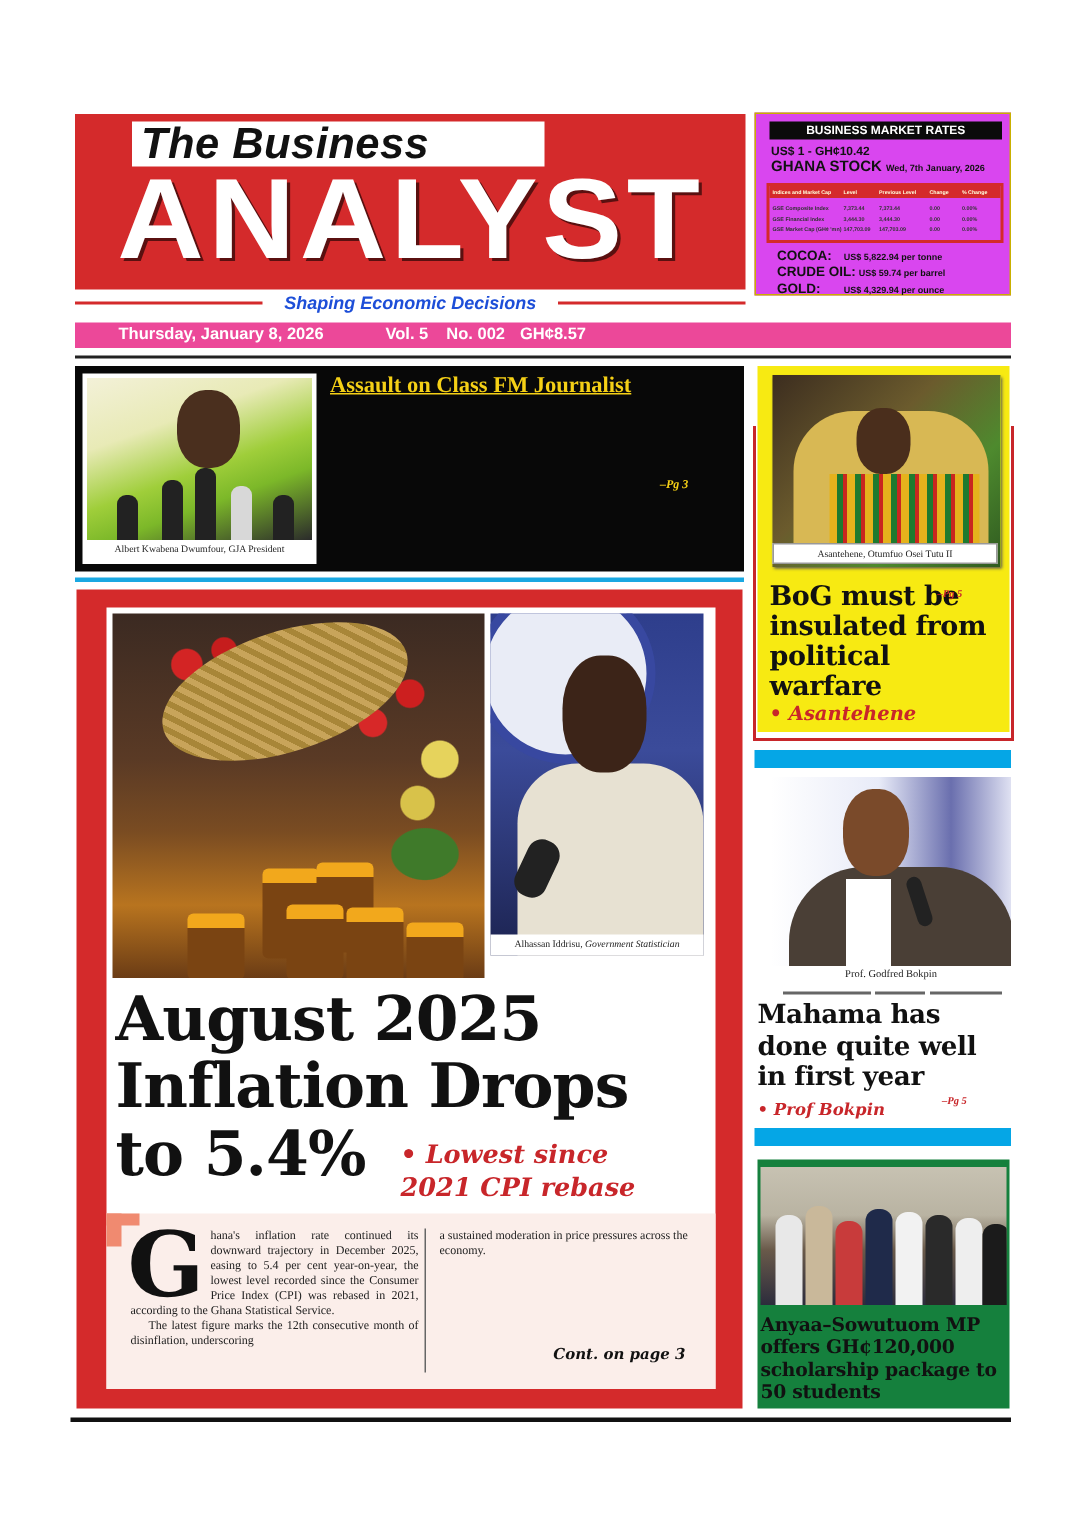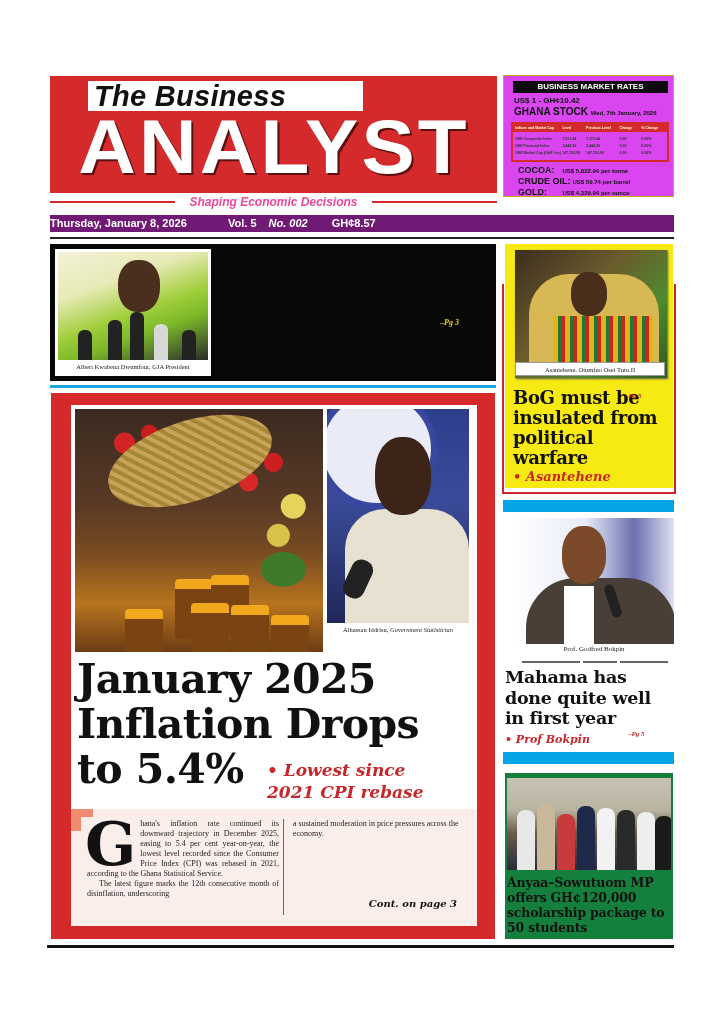--- a/index.html
+++ b/index.html
@@ -5,26 +5,26 @@
   * { box-sizing: border-box; margin: 0; padding: 0; }
   html, body { width: 724px; height: 1024px; background: #ffffff; overflow: hidden; }
   body { position: relative; font-family: "Liberation Serif", serif; }
 
   
   .masthead { position: absolute; left: 50px; top: 76px; width: 447px; height: 117px; background: #d42a2b; }
   .mast-the { position: absolute; left: 38px; top: 5px; width: 275px; height: 30px; background: #fff; font-family: "Liberation Sans", sans-serif; font-weight: 700; font-style: italic; font-size: 29px; line-height: 30px; color: #111; padding-left: 6px; letter-spacing: 0.3px; }
   .mast-analyst { position: absolute; left: 6px; top: 30px; width: 436px; text-align: center; font-family: "Liberation Sans", sans-serif; font-weight: 900; font-size: 76px; line-height: 82px; color: #fff; letter-spacing: 3px; text-shadow: 2px 2px 0 #5a1010; transform: scaleX(1.05); }
   .tagline-row { position: absolute; left: 50px; top: 194px; width: 447px; height: 16px; display: flex; align-items: center; }
   .tagline-line { flex: 1; height: 2px; background: #d42a2b; }
-  .tagline { padding: 0 14px; font-family: "Liberation Sans", sans-serif; font-weight: 700; font-style: italic; font-size: 12px; color: #ec4899; }
-
-  .dateline { position: absolute; left: 50px; top: 215px; width: 624px; height: 17px; background: #701a75; color: #fff; font-family: "Liberation Sans", sans-serif; font-weight: 700; font-size: 11px; line-height: 17px; padding-left: 0; display: flex; gap: 0; }
+  .tagline { padding: 0 14px; font-family: "Liberation Sans", sans-serif; font-weight: 700; font-style: italic; font-size: 12px; color: #1d4ed8; }
+
+  .dateline { position: absolute; left: 50px; top: 215px; width: 624px; height: 17px; background: #ec4899; color: #fff; font-family: "Liberation Sans", sans-serif; font-weight: 700; font-size: 11px; line-height: 17px; padding-left: 29px; display: flex; gap: 0; }
   .dateline .date { width: 178px; }
   .dateline .vol { margin-right: 12px; }
-  .dateline .no { margin-right: 24px; font-style: italic; }
+  .dateline .no { margin-right: 10px; }
   .rule-thick { position: absolute; left: 50px; top: 237px; width: 624px; height: 2px; background: #222; }
 
   
   .market { position: absolute; left: 503px; top: 75px; width: 171px; height: 122px; background: #d946ef; border: 1px solid #c9b000; font-family: "Liberation Sans", sans-serif; }
   .market-title { position: absolute; left: 9px; top: 5px; width: 155px; height: 12px; background: #0b0b0b; color: #fff; font-weight: 700; font-size: 8px; line-height: 12px; text-align: center; }
   .market-usd { position: absolute; left: 10px; top: 20px; font-size: 8px; font-weight: 700; color: #111; }
   .market-stock { position: absolute; left: 10px; top: 30px; font-size: 10px; font-weight: 700; color: #111; white-space: nowrap; }
   .market-stock small { font-size: 6px; }
   .stock-table { position: absolute; left: 7px; top: 46px; width: 158px; height: 40px; border: 2px solid #d42a2b; }
   .stock-head { background: #d42a2b; color: #ffd; font-size: 3.5px; font-weight: 700; height: 8px; display: flex; align-items: center; padding: 0 2px; }
@@ -196,20 +196,21 @@
     <div class="img">
       <div class="head"></div>
       <div class="mic" style="left:20px;height:30px;"></div>
       <div class="mic" style="left:50px;"></div>
       <div class="mic" style="left:72px;height:48px;"></div>
       <div class="mic" style="left:96px;height:36px;background:#d8d8d8;"></div>
       <div class="mic" style="left:124px;height:30px;"></div>
     </div>
     <div class="caption">Albert Kwabena Dwumfour, GJA President</div>
   </div>
+  <div class="gja-kicker">Assault on Class FM Journalist</div>
   <div class="gja-pg">–Pg 3</div>
 </div>
 <div class="blue-rule-1"></div>
 
 <div class="main">
   <div class="main-inner">
     <div class="market-photo">
       <div class="hat"></div>
       <div class="jar" style="left:100px;top:170px;"></div>
       <div class="jar" style="left:136px;top:166px;"></div>
@@ -222,21 +223,21 @@
       <div class="logo"></div>
       <div class="body"></div>
       <div class="head"></div>
       <div class="mic"></div>
     </div>
     <div class="stat-caption">
       <span>Alhassan Iddrisu,</span>
       <i>Government Statistician</i>
     </div>
 
-    <div class="main-head">January 2025 Inflation Drops to 5.4%</div>
+    <div class="main-head">August 2025 Inflation Drops to 5.4%</div>
     <div class="main-sub">
       <div>• Lowest since</div>
       <div>2021 CPI rebase</div>
     </div>
 
     <div class="body-box">
       <div class="drop-accent"></div>
       <div class="drop-accent2"></div>
       <div class="col1">
         <span class="dropcap">G</span>

